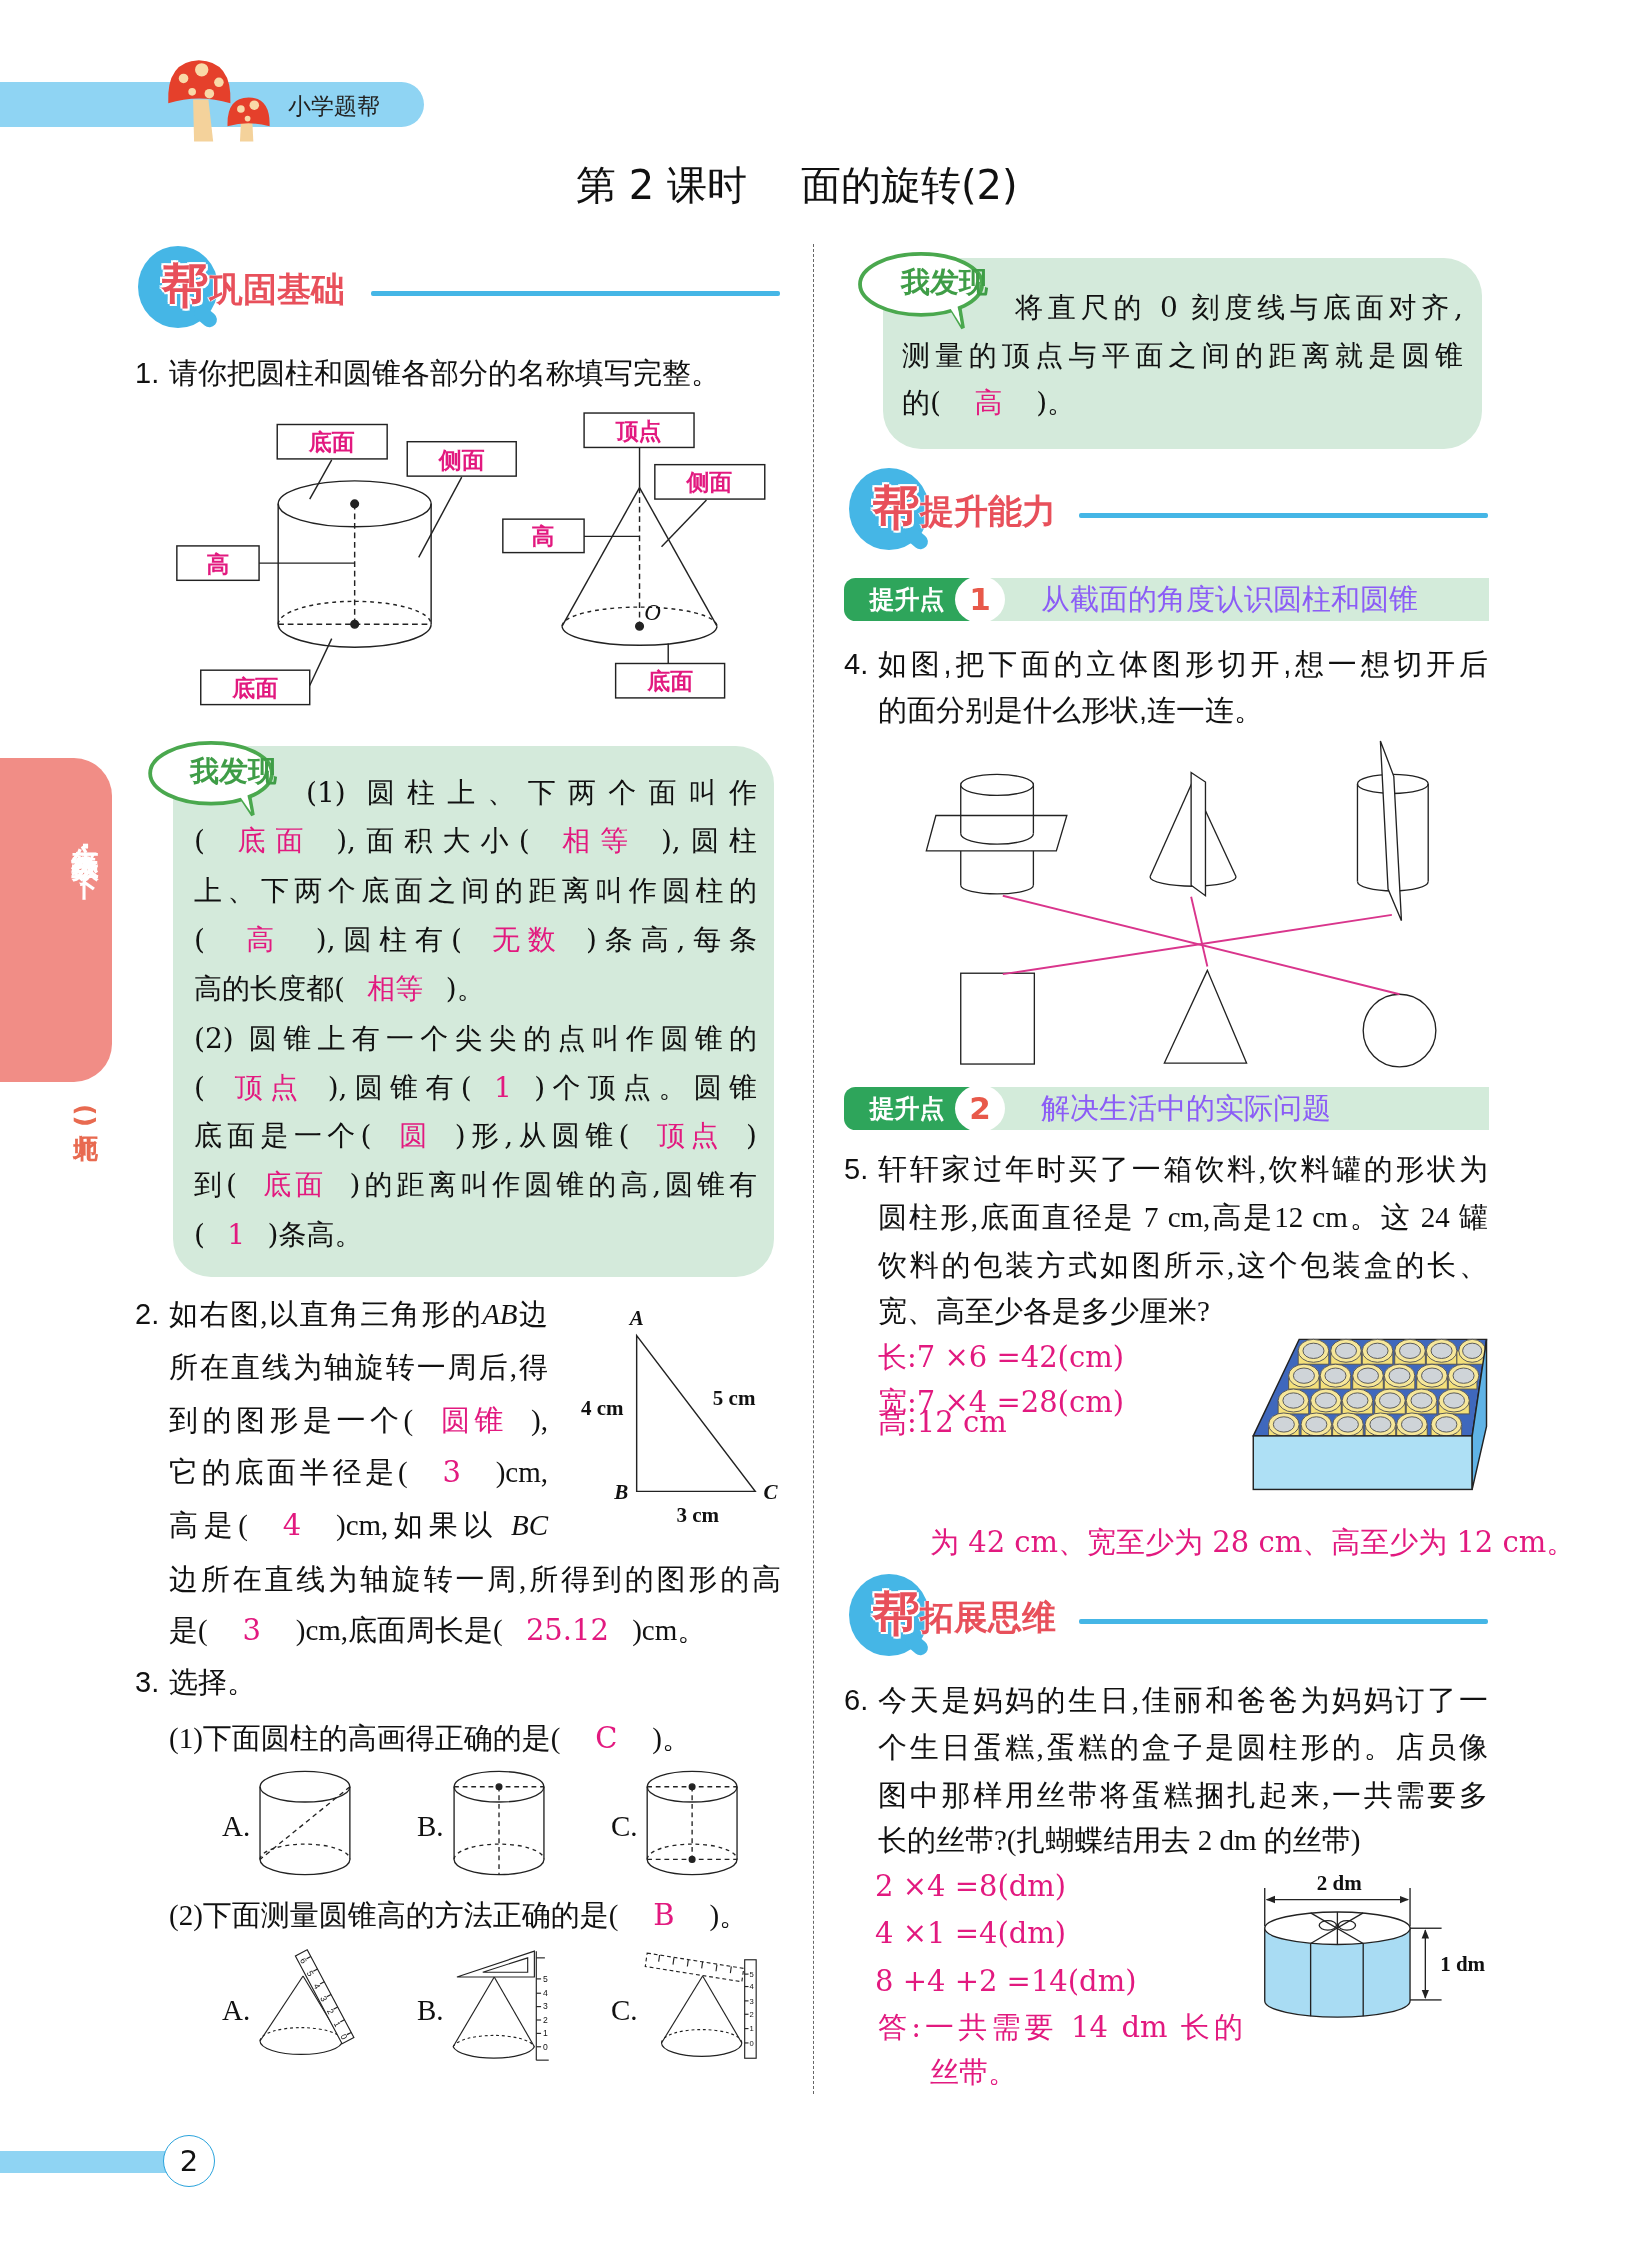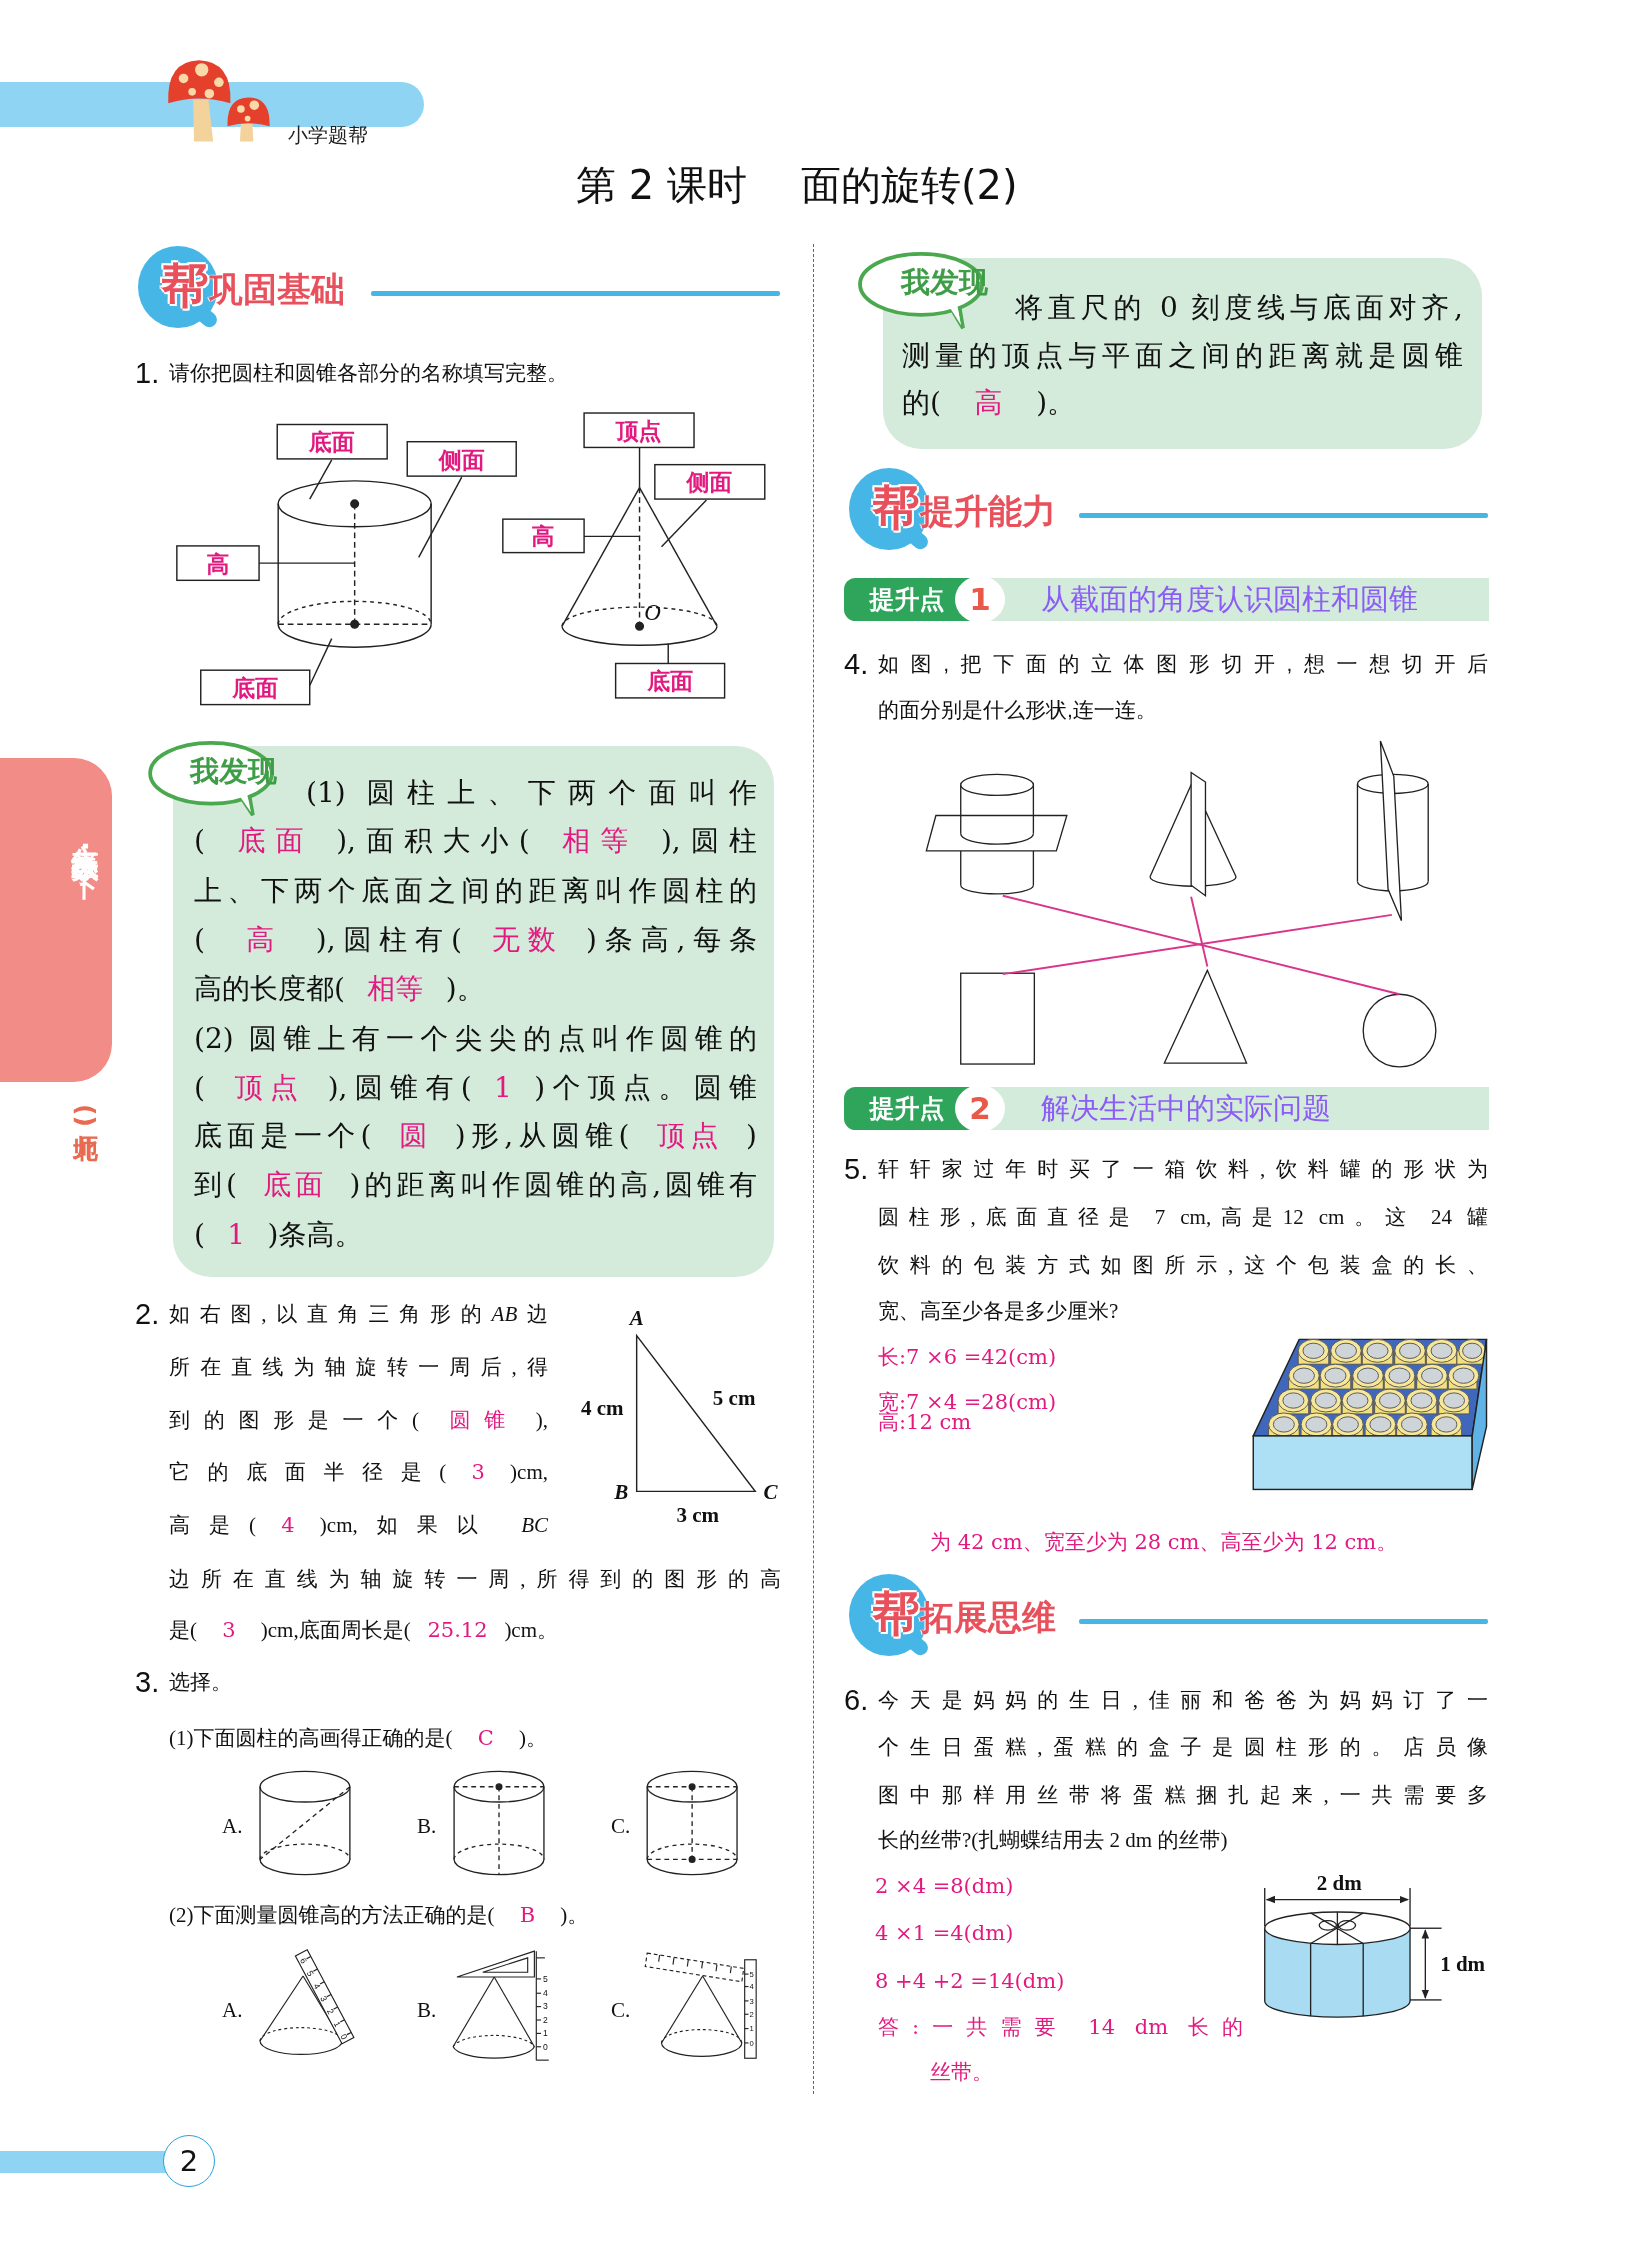--- a/index.html
+++ b/index.html
@@ -5,31 +5,31 @@
 :root{
   --answer:#e2197f; --section:#e8505b; --blue:#45b6e6; --banner:#8fd4f3;
   --discover_bg:#d4eadb; --green:#2ea55b; --green_light:#d3ebda;
   --tab_pink:#f18d86; --tab_edition:#e86a50; --line_pink:#d9358c; --number_red:#e8594a;
   --bubble_green:#3f9d47;
 }
 html,body{margin:0;padding:0;background:#fff;}
 .page{position:relative;width:1628px;height:2260px;background:#fff;overflow:hidden;
   font-family:"Liberation Serif","DejaVu Serif",serif;color:#111;}
 .abs{position:absolute;}
-.ln{position:absolute;height:44px;line-height:44px;font-size:21px;}
+.ln{position:absolute;height:44px;line-height:44px;font-size:29px;}
 .j{text-align:justify;text-align-last:justify;}
 .sans{font-family:"Liberation Sans","DejaVu Sans",sans-serif;}
 .ans{color:var(--answer);font-family:"DejaVu Serif",serif;}
 .pad{padding:0 0.8em;}
 .pad2{padding:0 1.2em;}
 .num{font-family:"Liberation Sans","DejaVu Sans",sans-serif;font-size:29px;}
 .math{font-style:italic;font-family:"Liberation Serif",serif;}
 
 .banner{left:0;top:82px;width:424px;height:45px;background:var(--banner);border-radius:0 23px 23px 0;}
-.brand{left:288px;top:90px;font-size:20px;line-height:32.5px;color:#222;font-family:"DejaVu Sans",sans-serif;margin-top:29px;}
+.brand{left:288px;top:90px;font-size:23px;line-height:32.5px;color:#222;font-family:"DejaVu Sans",sans-serif;}
 .title{top:159px;font-size:40px;line-height:52px;font-weight:normal;font-family:"DejaVu Sans",sans-serif;white-space:nowrap;}
 
 .tab{left:0;top:758px;width:112px;height:324px;background:var(--tab_pink);border-radius:0 38px 38px 0;}
 .tab-text{left:67px;top:822px;writing-mode:vertical-rl;font-size:27px;font-weight:bold;color:#fff;
   font-family:"DejaVu Sans",sans-serif;letter-spacing:3.8px;}
 .tab-edition{left:69px;top:1104px;writing-mode:vertical-rl;font-size:25px;font-weight:bold;color:var(--tab_edition);
   font-family:"DejaVu Sans",sans-serif;}
 
 .divider{left:813px;top:244px;height:1850px;border-left:1.9px dashed #666;}
 

